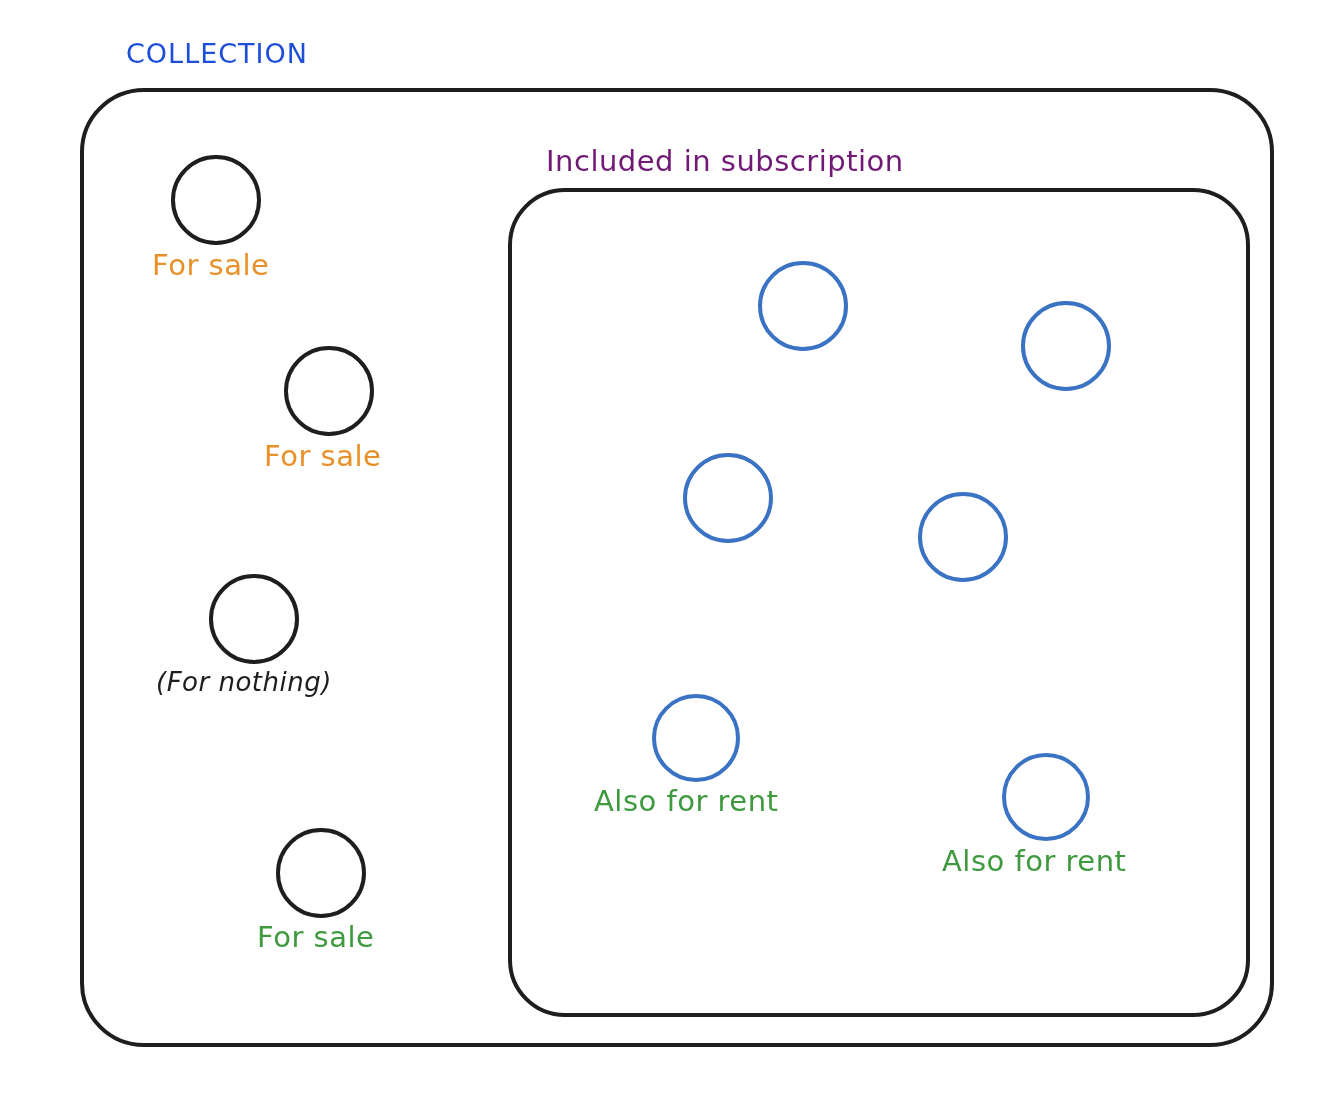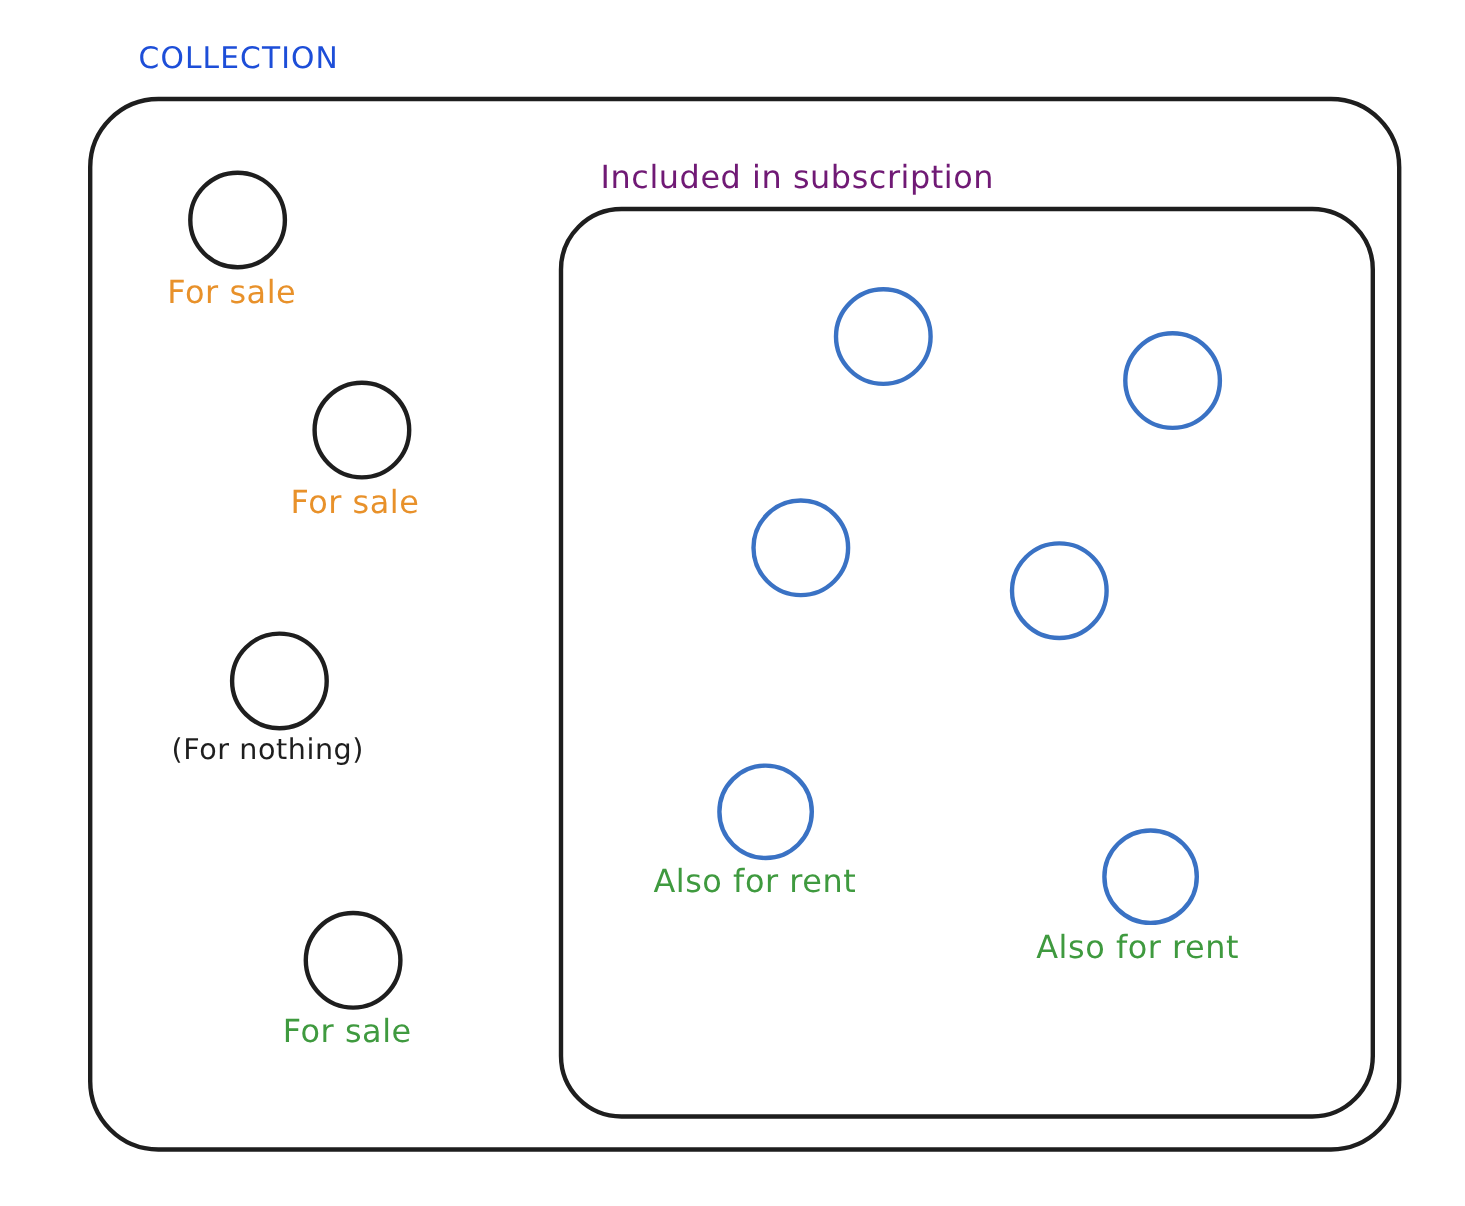--- a/index.html
+++ b/index.html
@@ -29,17 +29,17 @@
   <circle cx="963" cy="537" r="43" fill="none" stroke="#3a72c4" stroke-width="4"></circle>
   <circle cx="696" cy="738" r="42" fill="none" stroke="#3a72c4" stroke-width="4"></circle>
   <circle cx="1046" cy="797" r="42" fill="none" stroke="#3a72c4" stroke-width="4"></circle>
 </svg>
 
 <div class="label title" style="left:126px; top:38px; color:#1d4ed8;">COLLECTION</div>
 <div class="label" style="left:530px; top:144px; color:#701a75;margin-left:16px;">Included in subscription</div>
 
 <div class="label" style="left:152px; top:248px; color:#e8912a;">For sale</div>
 <div class="label" style="left:264px; top:439px; color:#e8912a;">For sale</div>
-<div class="label" style="left:156px; top:667px; color:#1e1e1e; font-size:26px;">(For nothing)</div>
+<div class="label" style="left:156px; top:667px; color:#1e1e1e; font-size:26px;font-style:italic;">(For nothing)</div>
 <div class="label" style="left:257px; top:920px; color:#3f9a3f;">For sale</div>
 
 <div class="label" style="left:594px; top:784px; color:#3f9a3f;">Also for rent</div>
 <div class="label" style="left:942px; top:844px; color:#3f9a3f;">Also for rent</div>
 
 </body></html>

